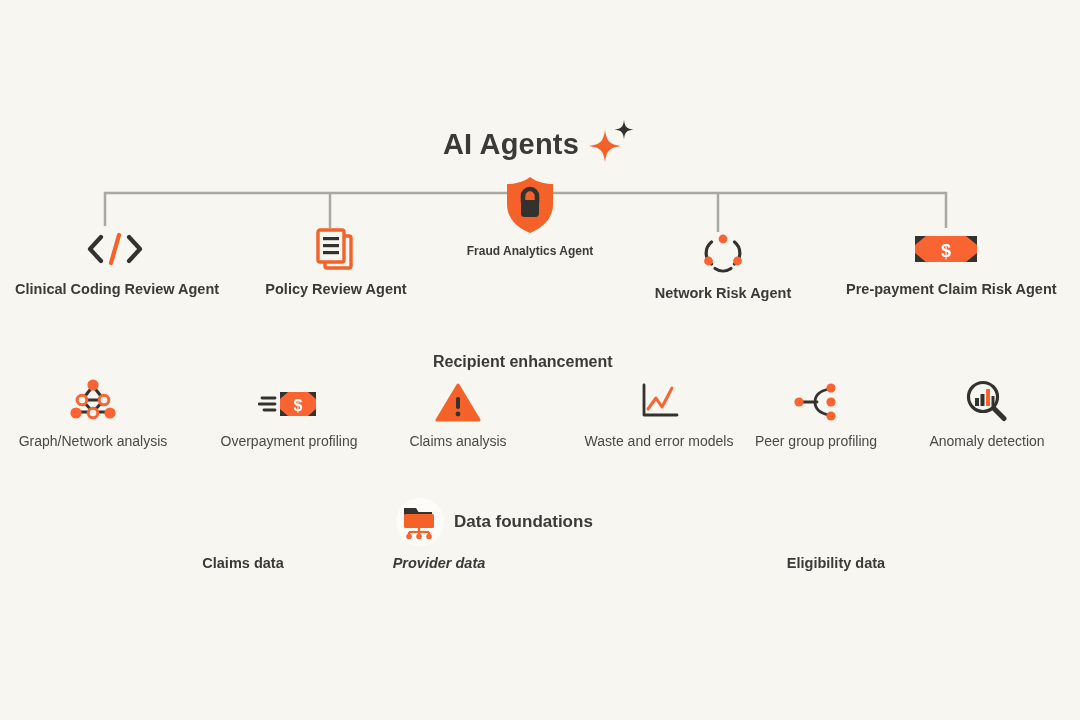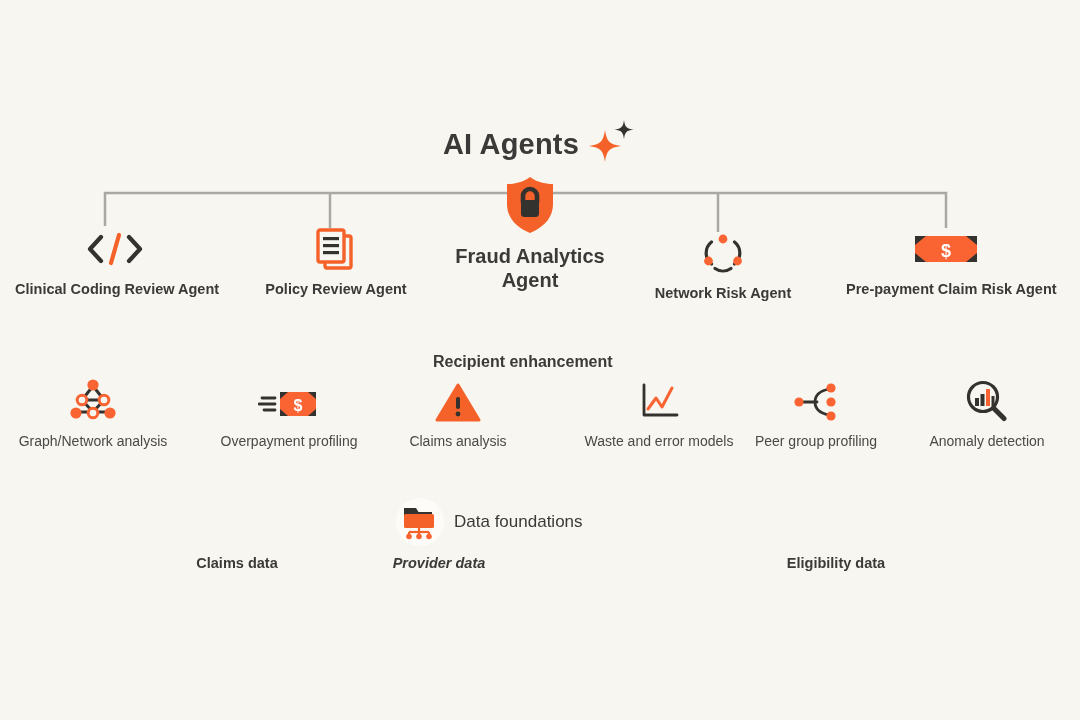--- a/index.html
+++ b/index.html
@@ -71,21 +71,21 @@
   .agent .agent-label {
     margin-top: 9px;
     font-size: 14.5px;
     font-weight: bold;
     color: #3b3a38;
     line-height: 1.22;
     white-space: nowrap;
   }
   .agent.center .agent-label {
     white-space: normal;
-    font-size: 20px;
+    font-size: 12px;
     text-align: center;
   }
 
   
   .section-head {
     position: absolute;
     font-size: 16px;
     font-weight: bold;
     color: #3b3a38;
     white-space: nowrap;
@@ -122,21 +122,21 @@
     width: 48px;
     height: 48px;
     border-radius: 50%;
     background: #fdfcf8;
     display: flex;
     align-items: center;
     justify-content: center;
   }
   .found-title {
     font-size: 17px;
-    font-weight: normal;
+    font-weight: bold;
     color: #3b3a38;
     margin-left: 10px;
     white-space: nowrap;
   }
   .data-item {
     position: absolute;
     top: 555px;
     font-size: 14.5px;
     font-weight: bold;
     color: #3b3a38;
@@ -336,17 +336,17 @@
           <line x1="28" y1="28" x2="28" y2="31"></line>
         </g>
         <circle cx="8" cy="32.5" r="2.8" fill="#fa6432"></circle>
         <circle cx="18" cy="32.5" r="2.8" fill="#fa6432"></circle>
         <circle cx="28" cy="32.5" r="2.8" fill="#fa6432"></circle>
       </svg>
     </span>
     <span class="found-title">Data foundations</span>
   </div>
 
-  <div class="data-item" style="left:137px; width:200px;">Claims data</div>
+  <div class="data-item" style="left:143px; width:200px;">Claims data</div>
   <div class="data-item" style="left:339px; width:200px;font-style:italic;">Provider data</div>
   <div class="data-item" style="left:736px; width:200px;">Eligibility data</div>
 
 </div>
 
 </body></html>

